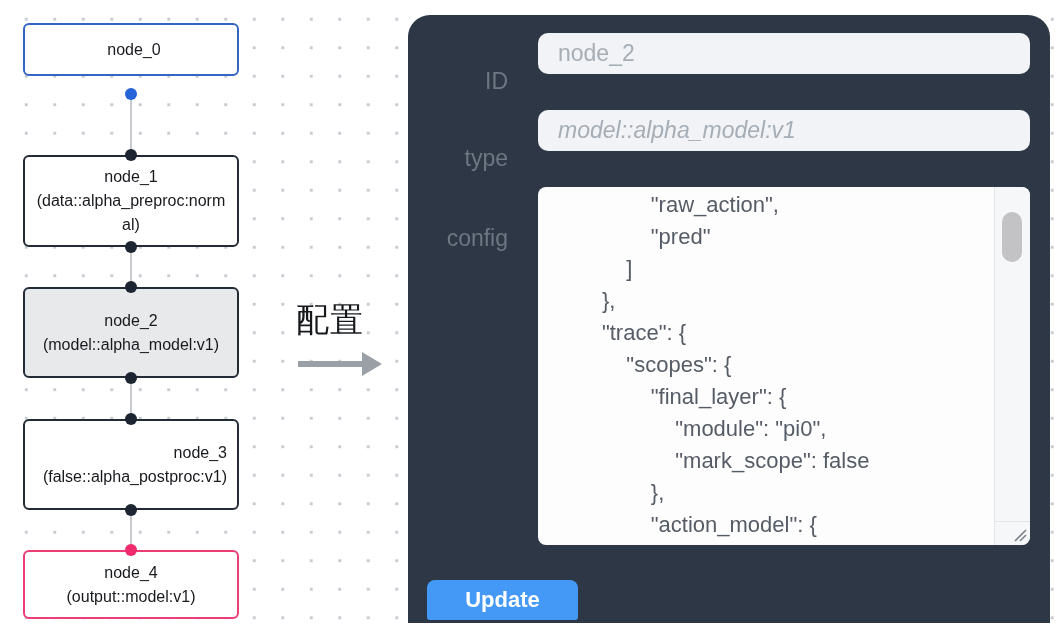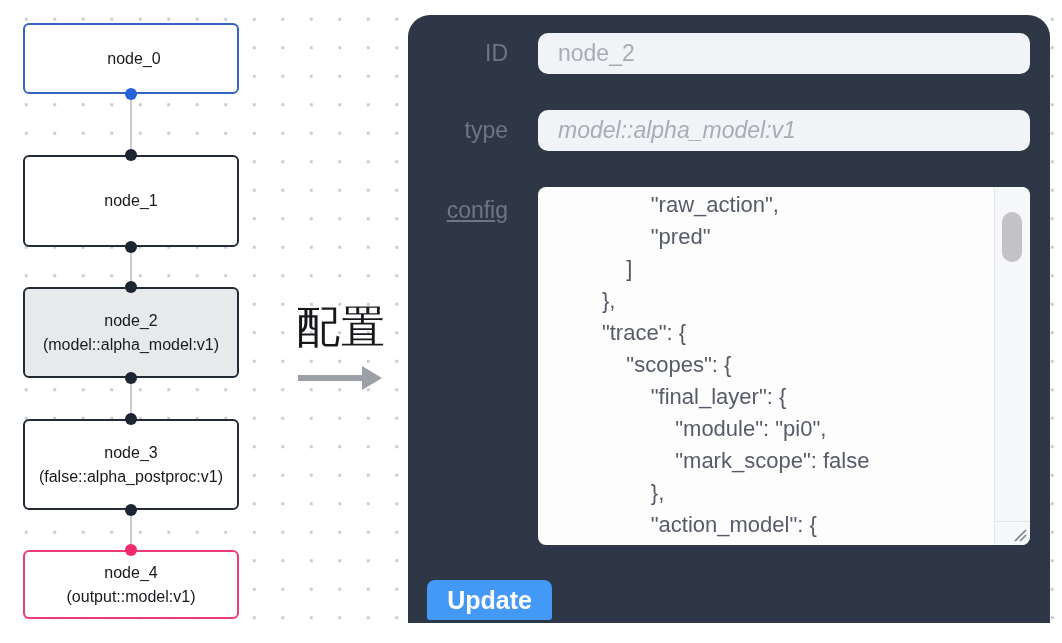--- a/index.html
+++ b/index.html
@@ -17,59 +17,59 @@
   
   .flow-canvas { position:absolute; inset:0; }
   .node {
     position:absolute; left:23px; width:216px;
     background:#ffffff; border-radius:6px;
     display:flex; flex-direction:column; justify-content:center; align-items:center;
     text-align:center; font-size:16px; line-height:24px; color:#17191d;
     padding:2px 10px; z-index:2;
   }
   .node-sub { word-break:break-all; }
-  .node-0 { top:23px;  height:71px; border:2px solid #3565c4;padding-left:16px; }
+  .node-0 { top:23px;  height:53px; border:2px solid #3565c4;padding-left:16px; }
   .node-1 { top:155px; height:92px; border:2px solid #232b37; }
   .node-2 { top:287px; height:91px; border:2.5px solid #232b37; background:#e8e9eb; }
-  .node-3 { top:419px; height:91px; border:2px solid #232b37; }
+  .node-3 { top:419px; height:91px; border:2px solid #232b37;align-items:flex-end; }
   .node-4 { top:550px; height:69px; border:2px solid #ee3d74; }
 
   .edge { position:absolute; left:130px; width:2px; background:#c9cacd; z-index:1; }
   .edge-1 { top:94px;  height:61px; }
   .edge-2 { top:247px; height:40px; }
   .edge-3 { top:378px; height:41px; }
   .edge-4 { top:510px; height:40px; }
 
   .port { position:absolute; left:125px; width:12px; height:12px; border-radius:50%;
           margin-top:-6px; z-index:3; }
   .port-blue  { background:#2563d9; }
   .port-dark  { background:#1c2531; }
   .port-pink  { background:#f02a6c; }
 
   
   .annotation { position:absolute; left:296px; top:298px; z-index:4; }
-  .annotation-label { font-size:44px; color:#16181b; letter-spacing:1px; }
+  .annotation-label { font-size:33px; color:#16181b; letter-spacing:1px; }
   .arrow { position:relative; margin-top:9px; width:88px; height:24px; }
   .arrow-bar  { position:absolute; left:2px; top:9px; width:66px; height:6px; background:#9aa0a6; }
   .arrow-head { position:absolute; left:66px; top:0; width:0; height:0;
                 border-top:12px solid transparent; border-bottom:12px solid transparent;
                 border-left:20px solid #9aa0a6; }
 
   
   .config-panel {
     position:absolute; left:408px; top:15px; width:642px; height:608px;
     background:#2d3745; border-radius:22px 22px 0 0; overflow:hidden; z-index:5;
   }
   .field-label {
     position:absolute; left:0; width:100px; text-align:right;
-    color:#6e7682; font-size:23px;
+    color:#6e7682; font-size:23px;margin-top:28px;
   }
   .label-id   { top:18px;  height:41px; line-height:41px; }
   .label-type { top:95px;  height:41px; line-height:41px; }
-  .label-config { top:182px; line-height:26px;text-decoration:underline; }
+  .label-config { top:182px; line-height:26px; }
 
   .field-input {
     position:absolute; left:130px; width:492px; height:41px;
     background:#f1f3f6; border-radius:10px; border:none;
     color:#a7adb5; font-size:23px; line-height:41px; padding-left:20px;
     white-space:nowrap; overflow:hidden;
   }
   .input-id   { top:18px; }
   .input-type { top:95px;font-style:italic; }
 
@@ -90,37 +90,38 @@
     position:absolute; right:8px; top:25px; width:20px; height:50px;
     background:#c3c3c6; border-radius:10px;
   }
   .resize-corner {
     position:absolute; right:0; bottom:0; width:36px; height:24px;
     border-top:1px solid #e4e5e8;
   }
   .resize-corner svg { position:absolute; right:3px; bottom:3px; }
 
   .update-button {
-    position:absolute; left:19px; top:565px; width:125px; height:40px;
+    position:absolute; left:19px; top:565px; width:151px; height:40px;
     background:#4499f7; border:none; border-radius:8px 8px 3px 3px;
-    color:#ffffff; font-size:25px; font-weight:600;
+    color:#ffffff; font-size:22px; font-weight:600;
     font-family:"Liberation Sans","DejaVu Sans",sans-serif;
     text-align:center; line-height:40px; cursor:pointer;
   }
 </style>
 </head>
 <body>
 
 <div class="flow-canvas">
 
   <div class="node node-0">
     <div class="node-title">node_0</div>
   </div>
   <div class="node node-1">
     <div class="node-title">node_1</div>
+    <div class="node-sub">(data::alpha_preproc:normal)</div>
   </div>
   <div class="node node-2">
     <div class="node-title">node_2</div>
     <div class="node-sub">(model::alpha_model:v1)</div>
   </div>
   <div class="node node-3">
     <div class="node-title">node_3</div>
     <div class="node-sub">(false::alpha_postproc:v1)</div>
   </div>
   <div class="node node-4">

